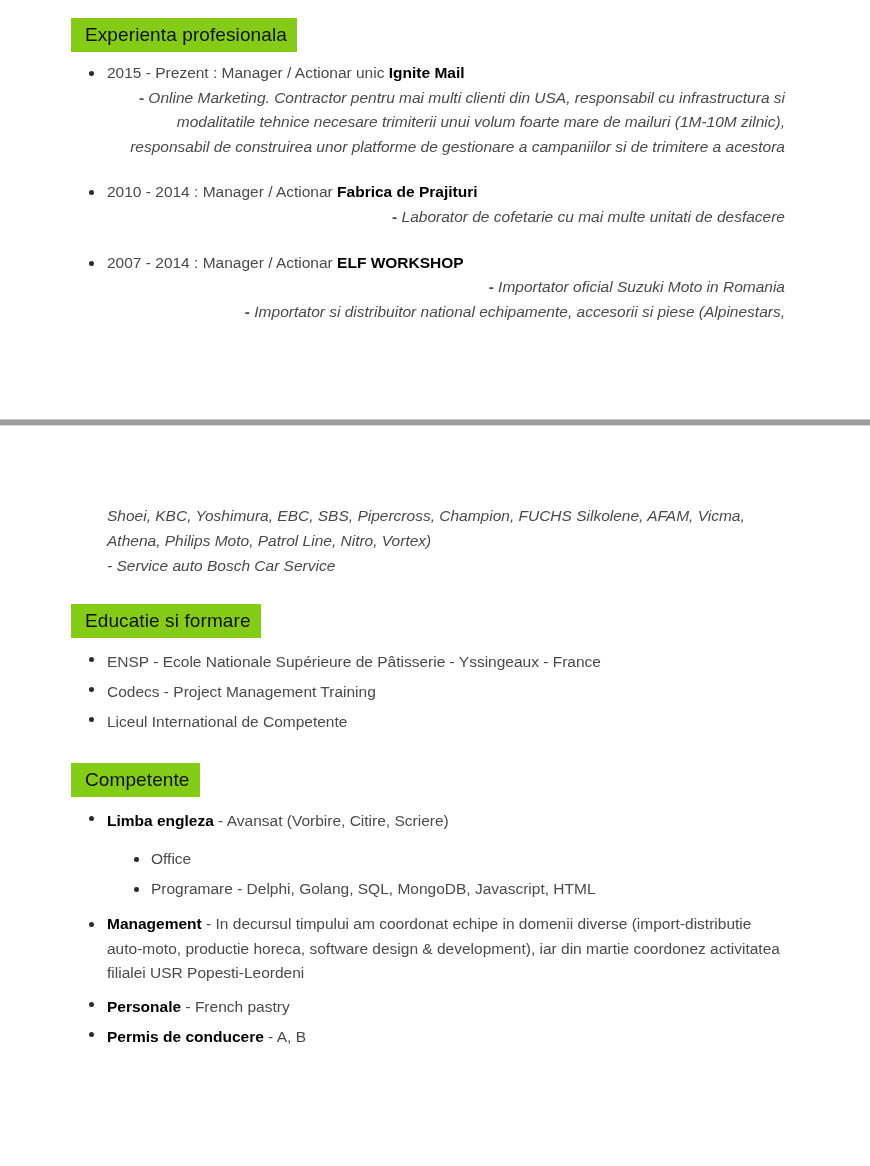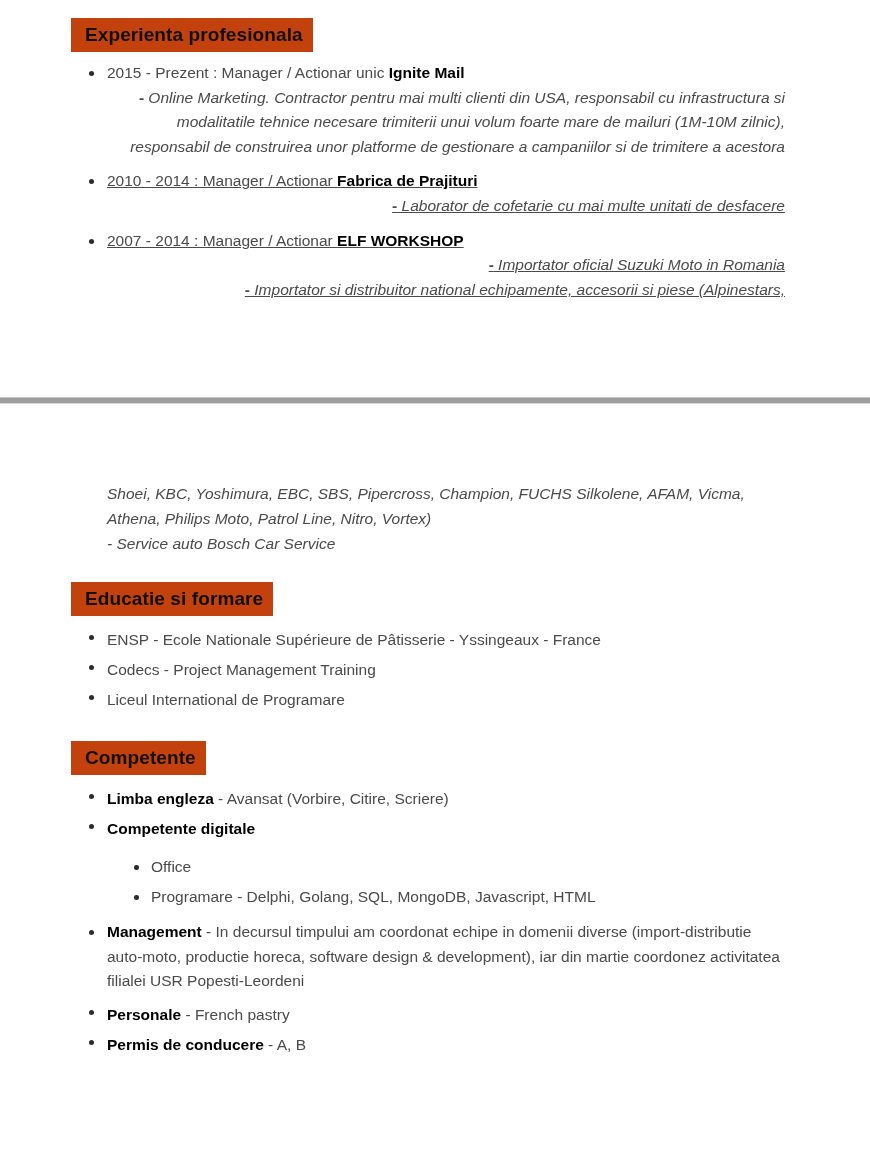--- a/index.html
+++ b/index.html
@@ -24,24 +24,24 @@
 
   
   .section-heading {
     margin: 0;
     padding: 0 0 0 71px;
     font-size: 0;           
     line-height: 0;
   }
   .section-heading .hl {
     display: inline-block;
-    background: #c2410c;
+    background: #84cc16;
     color: #111111;
     font-size: 19px;
-    font-weight: bold;
+    font-weight: normal;
     line-height: 1.0;
     letter-spacing: 0.1px;
     padding: 7px 10px 8px 14px;
   }
 
   
   ul.bullets {
     list-style: none;
     margin: 0;
     padding: 0;
@@ -58,21 +58,21 @@
   ul.bullets > li::before {
     content: "";
     position: absolute;
     left: 89px;
     top: 10px;
     width: 5px;
     height: 5px;
     border-radius: 50%;
     background: #2b2b2b;
   }
-  ul.bullets > li.spaced { margin-top: 10px; text-decoration: underline; }
+  ul.bullets > li.spaced { margin-top: 21px; }
 
   
   ul.subbullets {
     list-style: none;
     margin: 8px;
     padding: 0;
   }
   ul.subbullets > li {
     position: relative;
     padding-left: 143px;
@@ -171,40 +171,37 @@
 
   <h2 class="section-heading">
     <span class="hl">Educatie si formare</span>
   </h2>
 
   <div class="spacer-sm"></div>
 
   <ul class="bullets" style="line-height:30px">
     <li style="line-height:30px">ENSP - Ecole Nationale Supérieure de Pâtisserie - Yssingeaux - France</li>
     <li style="line-height:30px">Codecs - Project Management Training</li>
-    <li style="line-height:30px">Liceul International de Programare</li>
+    <li style="line-height:30px">Liceul International de Competente</li>
   </ul>
 
   <div class="spacer-lg"></div>
 
   <h2 class="section-heading">
     <span class="hl">Competente</span>
   </h2>
 
   <div class="spacer-sm"></div>
 
   <ul class="bullets">
 
     <li style="line-height:30px">
       <span class="strong">Limba engleza</span><span> - </span><span>Avansat (Vorbire, Citire, Scriere)</span>
     </li>
 
-    <li style="line-height:30px">
-      <span class="strong">Competente digitale</span>
-    </li>
   </ul>
 
   <ul class="subbullets">
     <li>Office</li>
     <li>Programare - Delphi, Golang, SQL, MongoDB, Javascript, HTML</li>
   </ul>
 
   <ul class="bullets">
 
     <li style="margin-top:6px">

